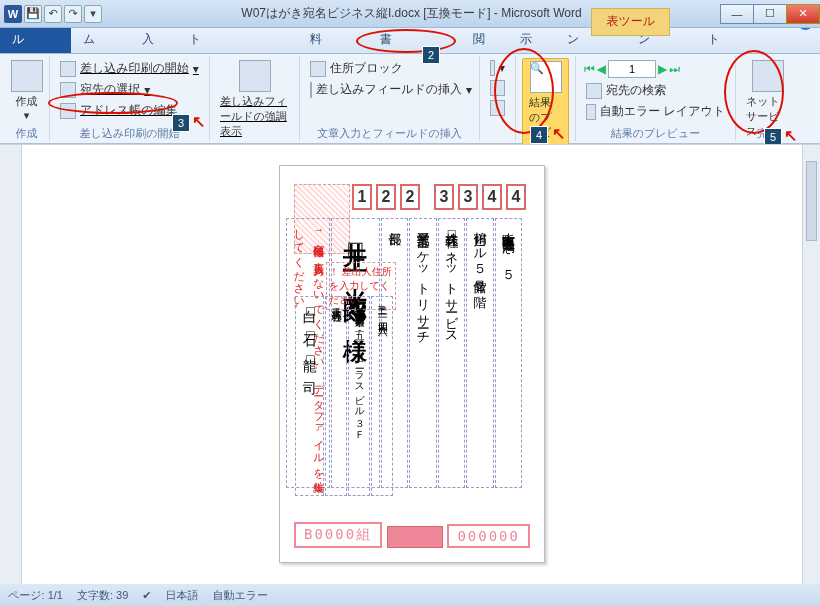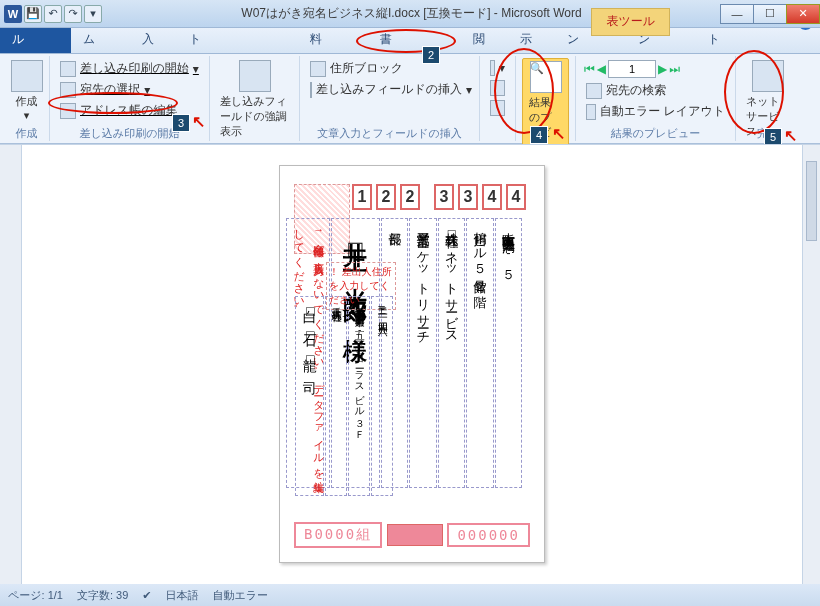--- a/index.html
+++ b/index.html
@@ -46,21 +46,21 @@
 .pc-box { width:20px; height:26px; border:2px solid #d66; color:#333; display:flex;align-items:center;justify-content:center;font-size:16px;font-weight:bold;background:#fff;}
 .pc-sep { width:6px;}
 .stamp { position:absolute; top:18px; left:14px; width:56px; height:70px; border:1px dashed #d99; background:repeating-linear-gradient(45deg,#fdd,#fdd 2px,#fff 2px,#fff 4px);}
 .vtext { writing-mode: vertical-rl; text-orientation: upright; font-size:13px; line-height:1.8; letter-spacing:1px;}
 .addr-block { position:absolute; top:52px; right:22px; height:270px; display:flex;}
 .addr-col { border:1px dashed #99c; padding:3px 1px; margin-left:1px;}
 .name-col { font-size:24px; font-weight:bold; letter-spacing:6px; padding:4px 2px;}
 .red-note { color:#d22; font-size:11px;}
 .sender-block { position:absolute; left:14px; top:130px; height:200px; display:flex;}
 .sender-col { border:1px dashed #99c; padding:2px 1px; font-size:10px; margin-left:1px;}
-.bottom-row { position:absolute; bottom:14px; left:14px; right:14px; display:flex; justify-content:space-between;align-items:center;}
+.bottom-row { position:absolute; bottom:14px; left:14px; right:14px; display:flex; justify-content:space-between;align-items:flex-end;}
 .bcode { border:2px solid #e89; color:#e89; padding:2px 8px; font-size:14px; letter-spacing:2px; font-family:monospace;}
 .stamp-mid { width:56px;height:22px;background:#e89;border:1px solid #d66;}
 
 .statusbar { position:absolute; bottom:0; left:0; right:0; height:22px; background:linear-gradient(#dce8f7,#c9dbef); display:flex; align-items:center; padding:0 8px; font-size:11px; color:#405a7a; gap:14px;}
 .status-right { margin-left:auto; display:flex; align-items:center; gap:6px;}
 .zoom-slider { width:110px; height:4px; background:#aac; position:relative;}
 .zoom-thumb { position:absolute; left:40%; top:-4px; width:8px; height:12px; background:#6a8ab8; border:1px solid #456;}
 .view-btn { width:18px;height:16px;border:1px solid #9ab;background:#e8f0fa;}
 
 .redline { position:absolute; color:#d10; font-size:16px; font-weight:bold;}
@@ -114,21 +114,21 @@
   </div>
   <div class="rgroup" style="width:160px;text-decoration:underline;">
     <div class="rbtn-small"><span class="ic"></span><span>差し込み印刷の開始</span> ▾</div>
     <div class="rbtn-small"><span class="ic"></span><span>宛先の選択</span> ▾</div>
     <div class="rbtn-small">
         <span class="ic"></span>
         <span>アドレス帳の編集</span>
       </div>
     <div class="rgroup-label">差し込み印刷の開始</div>
   </div>
-  <div class="rgroup" style="width:90px;">
+  <div class="rgroup" style="width:90px;text-decoration:underline;">
     <div class="rbtn-big">
         <div class="ic"></div>
         <span>差し込みフィールドの強調表示</span>
       </div>
   </div>
   <div class="rgroup" style="width:180px;">
     <div class="rbtn-small">
         <span class="ic"></span>
         <span>住所ブロック</span>
       </div>

